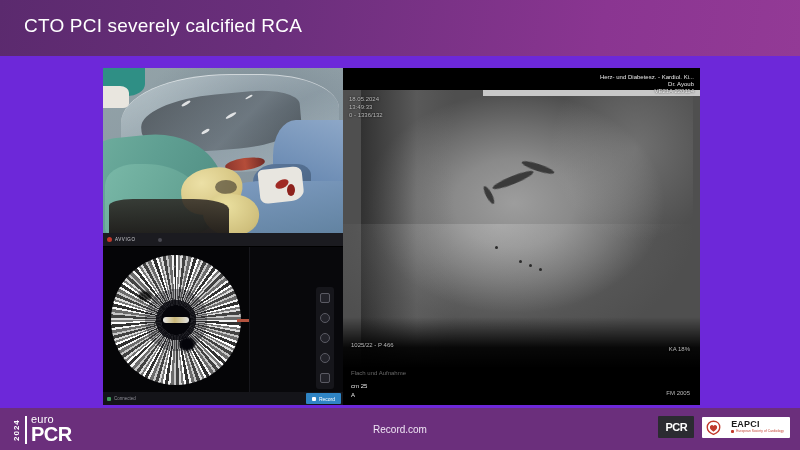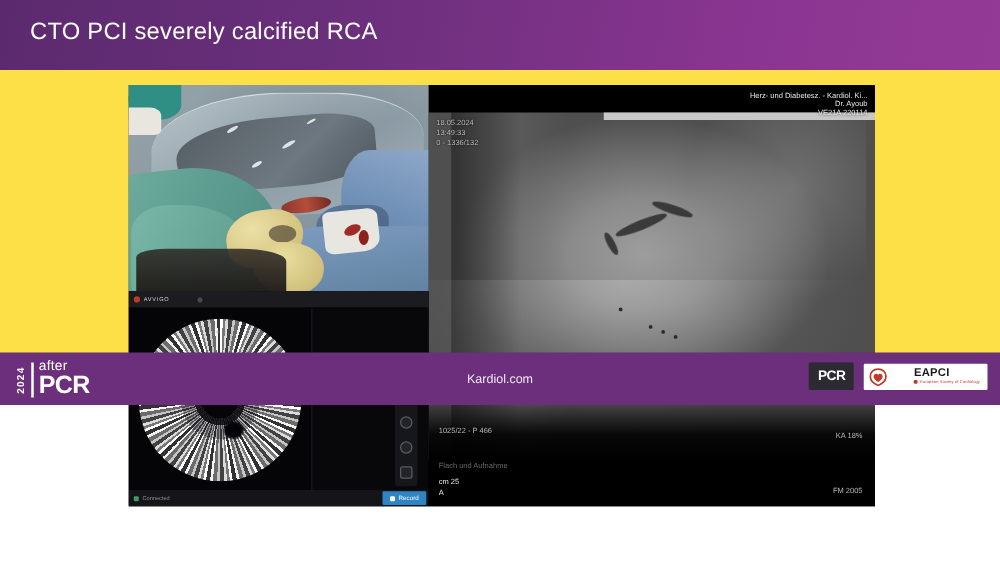--- a/index.html
+++ b/index.html
@@ -4,22 +4,22 @@
 <style>
   * { box-sizing: border-box; margin: 0; padding: 0; }
   html, body {
     width: 800px; height: 450px;
     font-family: "Liberation Sans", sans-serif;
     background: #ffffff;
     overflow: hidden;
   }
   .slide {
     position: relative;
-    width: 800px; height: 324px;
-    background: #fde047;
+    width: 800px; height: 450px;
+    background: #6d28d9;
   }
 
   
   .header {
     position: absolute; left: 0; top: 0;
     width: 800px; height: 56px;
     background: linear-gradient(100deg, #5b2a6e 0%, #6b2f7c 35%, #8a3591 75%, #933a96 100%);
   }
   .header-title {
     position: absolute;
@@ -443,21 +443,21 @@
     font-size: 11px; font-weight: bold;
     padding: 5px 7px;
     letter-spacing: -.5px;
     border-radius: 1px;
   }
   .eapci-badge {
     background: #ffffff;
     display: flex; align-items: center;
     padding: 3px 6px 3px 4px;
     border-radius: 1px;
-    gap: 21px;
+    gap: 10px;
   }
   .eapci-heart {
     width: 15px; height: 15px;
     display: flex; align-items: center; justify-content: center;
   }
   .eapci-txt { display: flex; flex-direction: column; }
   .eapci-main { font-size: 9px; font-weight: bold; color: #1a1a1a; line-height: 9px; letter-spacing: .2px; }
   .eapci-sub { font-size: 3.2px; color: #c0392b; line-height: 5px; letter-spacing: .1px; white-space: nowrap; }
   .eapci-subrow { display: flex; align-items: center; gap: 2px; }
   .eapci-subdot { width: 3px; height: 3px; background: #c0392b; border-radius: 1px; }
@@ -579,27 +579,27 @@
       <div class="ov r dim" style="right:10px;top:322px;">FM 2005</div>
     </div>
   </div>
 
   <div class="footer">
 
     <div class="footer-logo">
       <div class="fl-year">2024</div>
       <div class="fl-bar"></div>
       <div class="fl-text">
-        <div class="fl-euro">after</div>
+        <div class="fl-euro">euro</div>
         <div class="fl-pcr">PCR</div>
       </div>
     </div>
 
     <div class="footer-center">
-      <span>Kardiol.com</span>
+      <span>Record.com</span>
     </div>
 
     <div class="footer-right">
       <div class="pcr-badge">PCR</div>
       <div class="eapci-badge">
         <div class="eapci-heart">
           <svg width="15" height="15" viewBox="0 0 24 24" aria-hidden="true">
             <path d="M12 2 C6 2 2 6 2 11.5 C2 17 7 21 12 23 C17 21 22 17 22 11.5 C22 6 18 2 12 2 Z" fill="#ffffff" stroke="#c0392b" stroke-width="2.2"></path>
             <path d="M12 18.6 C9.4 17.2 6.2 14.8 6.2 11.6 C6.2 9.6 7.7 8.1 9.5 8.1 C10.6 8.1 11.5 8.7 12 9.5 C12.5 8.7 13.4 8.1 14.5 8.1 C16.3 8.1 17.8 9.6 17.8 11.6 C17.8 14.8 14.6 17.2 12 18.6 Z" fill="#c0392b"></path>
           </svg>

